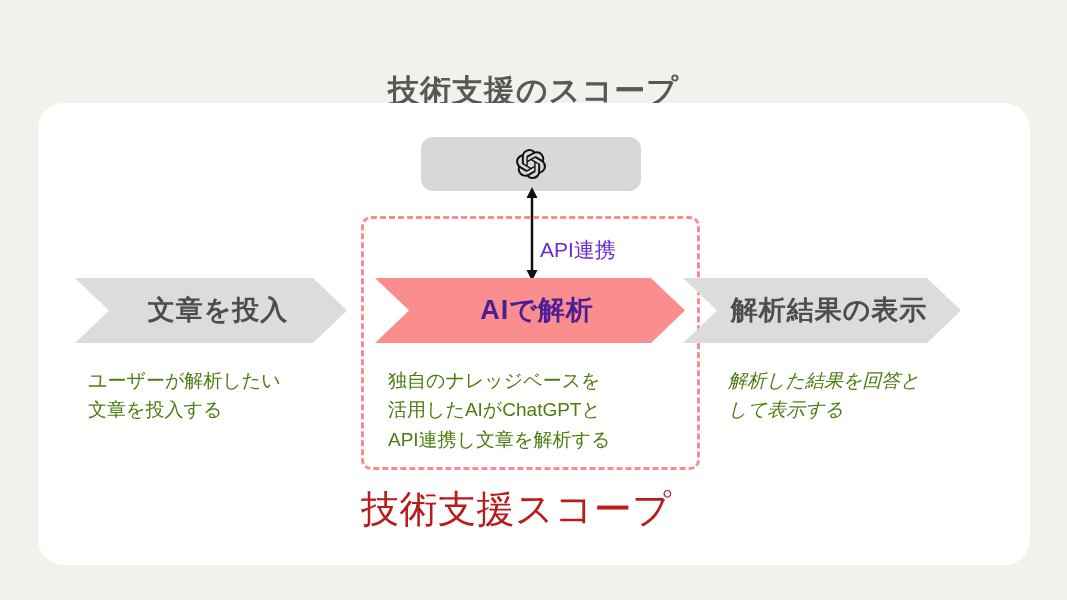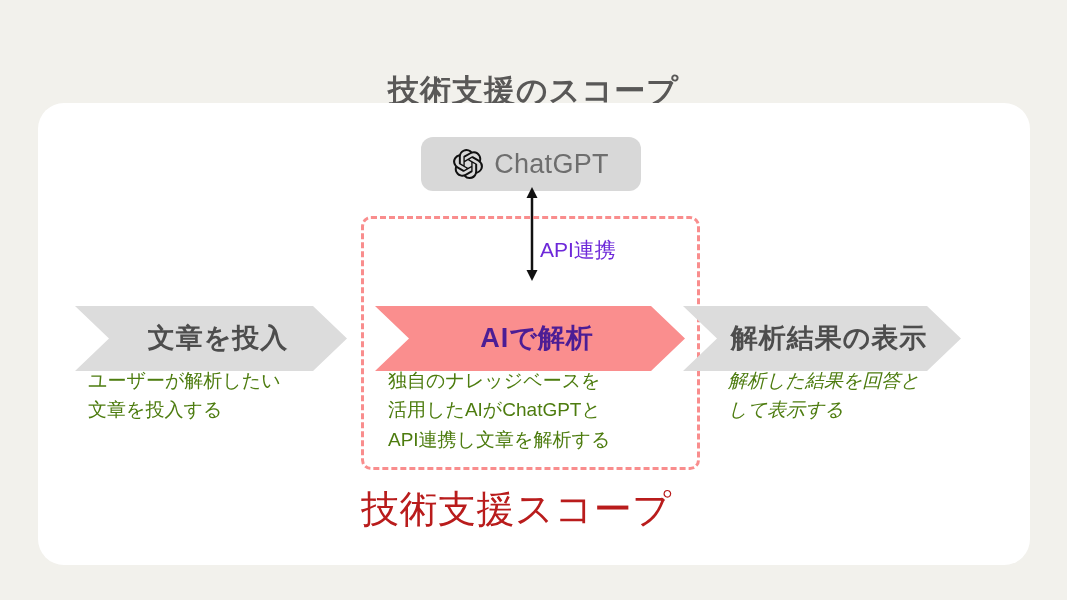--- a/index.html
+++ b/index.html
@@ -114,21 +114,20 @@
     height: 65px;
   }
   .step-chevron {
     position: relative;
     width: 100%;
     height: 65px;
     display: flex;
     align-items: center;
     justify-content: center;
     clip-path: polygon(0 0, calc(100% - 34px) 0, 100% 50%, calc(100% - 34px) 100%, 0 100%, 34px 50%);
-    margin-top: 28px;
   }
   .step-chevron.gray  { background: #dcdcdc; }
   .step-chevron.accent{ background: #fa8e8e; }
 
   .step-label {
     font-size: 27px;
     font-weight: bold;
     color: #4d4d4d;
     letter-spacing: 1px;
     line-height: 1;
@@ -160,21 +159,20 @@
 <div class="page-title">技術支援のスコープ</div>
 
 <div class="card"></div>
 
 <div class="chatgpt-badge">
   <span class="openai-logo-wrap">
     <svg class="openai-logo" viewBox="0 0 24 24" aria-hidden="true">
       <path fill="#111111" d="M22.28 9.82a5.98 5.98 0 0 0-.52-4.91 6.05 6.05 0 0 0-6.51-2.9A6.07 6.07 0 0 0 4.98 4.18a5.98 5.98 0 0 0-4 2.9 6.05 6.05 0 0 0 .75 7.09 5.98 5.98 0 0 0 .51 4.91 6.05 6.05 0 0 0 6.52 2.9A5.98 5.98 0 0 0 13.26 24a6.05 6.05 0 0 0 5.77-4.21 5.98 5.98 0 0 0 4-2.9 6.05 6.05 0 0 0-.75-7.07zm-9.02 12.6a4.48 4.48 0 0 1-2.88-1.04l.14-.08 4.78-2.76a.79.79 0 0 0 .39-.68v-6.74l2.02 1.17a.07.07 0 0 1 .04.05v5.58a4.5 4.5 0 0 1-4.49 4.5zM3.6 18.3a4.47 4.47 0 0 1-.54-3.01l.14.09 4.78 2.76a.77.77 0 0 0 .78 0l5.84-3.37v2.33a.08.08 0 0 1-.03.06L9.74 19.9a4.5 4.5 0 0 1-6.14-1.64zM2.34 7.9a4.48 4.48 0 0 1 2.34-1.97V11.6a.77.77 0 0 0 .38.67l5.81 3.35-2.02 1.17a.07.07 0 0 1-.07 0L3.95 14a4.5 4.5 0 0 1-1.61-6.1zm16.6 3.86L13.1 8.38l2.02-1.16a.07.07 0 0 1 .07 0l4.83 2.79a4.49 4.49 0 0 1-.68 8.1v-5.68a.79.79 0 0 0-.39-.67zm2.01-3.02l-.14-.09-4.77-2.78a.78.78 0 0 0-.79 0L9.41 9.24V6.91a.07.07 0 0 1 .03-.06l4.83-2.79a4.49 4.49 0 0 1 6.67 4.65zM8.31 12.86L6.3 11.69a.07.07 0 0 1-.04-.05V6.07a4.49 4.49 0 0 1 7.37-3.45l-.14.08L8.7 5.46a.79.79 0 0 0-.39.68v6.72zm1.1-2.36L12 9.01l2.6 1.5v3l-2.59 1.49-2.6-1.5v-3z"></path>
     </svg>
   </span>
-  <span class="chatgpt-label">ChatGPT</span>
 </div>
 
 <span class="api-arrow">
   <svg width="32" height="96" viewBox="0 0 32 96" aria-hidden="true">
     <line x1="16" y1="8" x2="16" y2="88" stroke="#111111" stroke-width="2.5"></line>
     <polygon points="16,1 10.5,12 21.5,12" fill="#111111"></polygon>
     <polygon points="16,95 10.5,84 21.5,84" fill="#111111"></polygon>
   </svg>
 </span>
 

